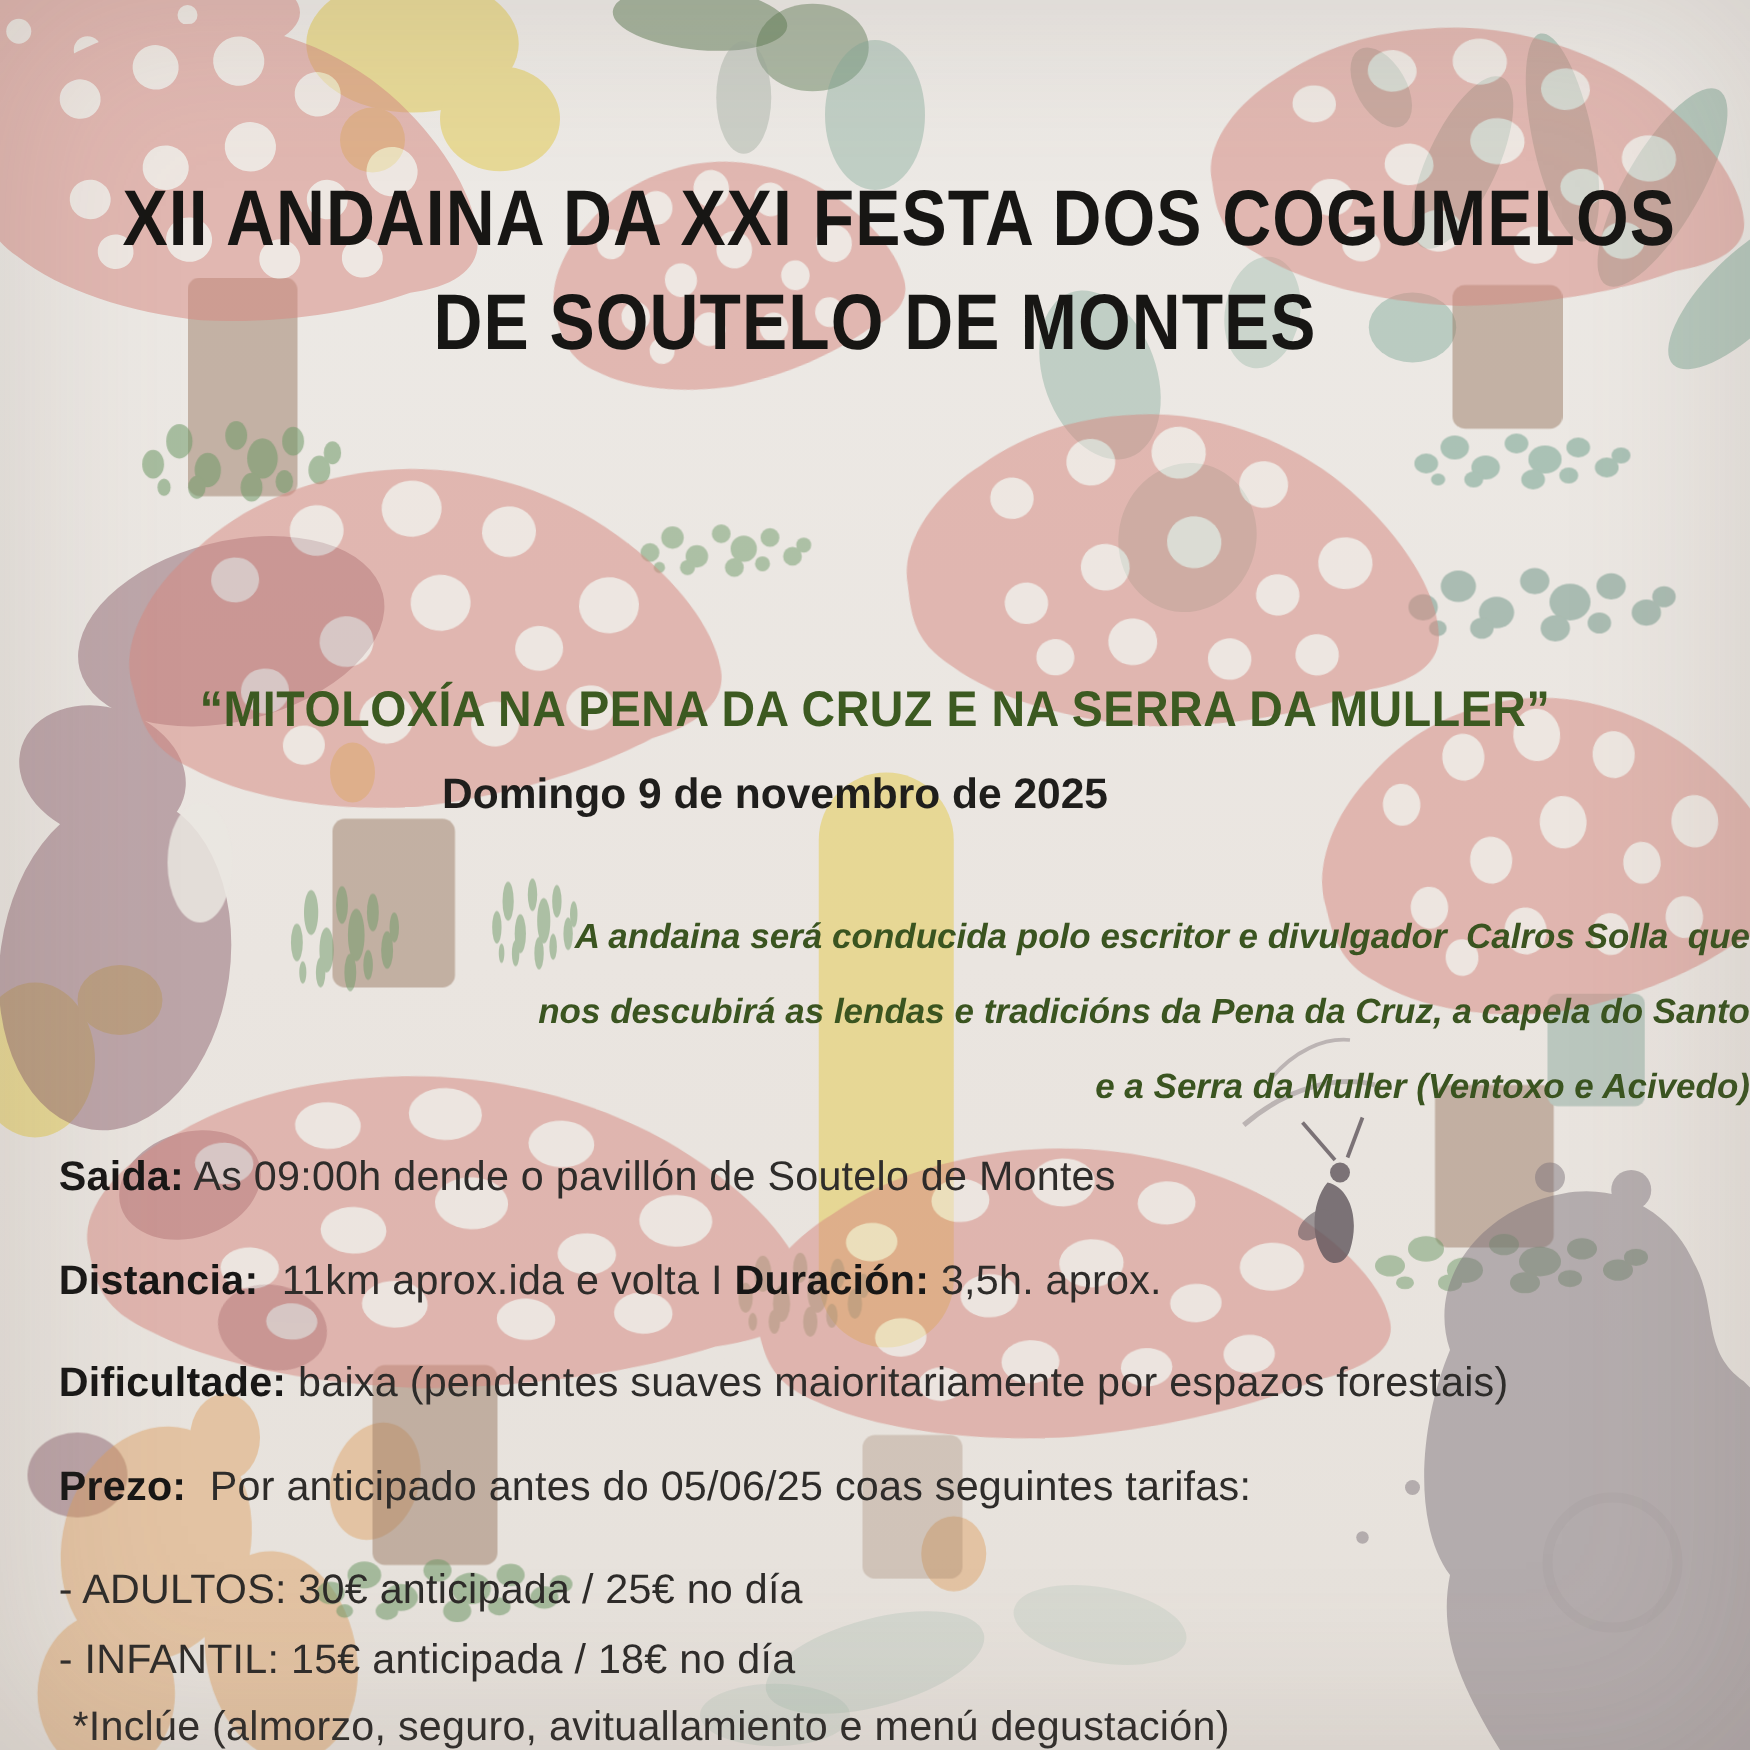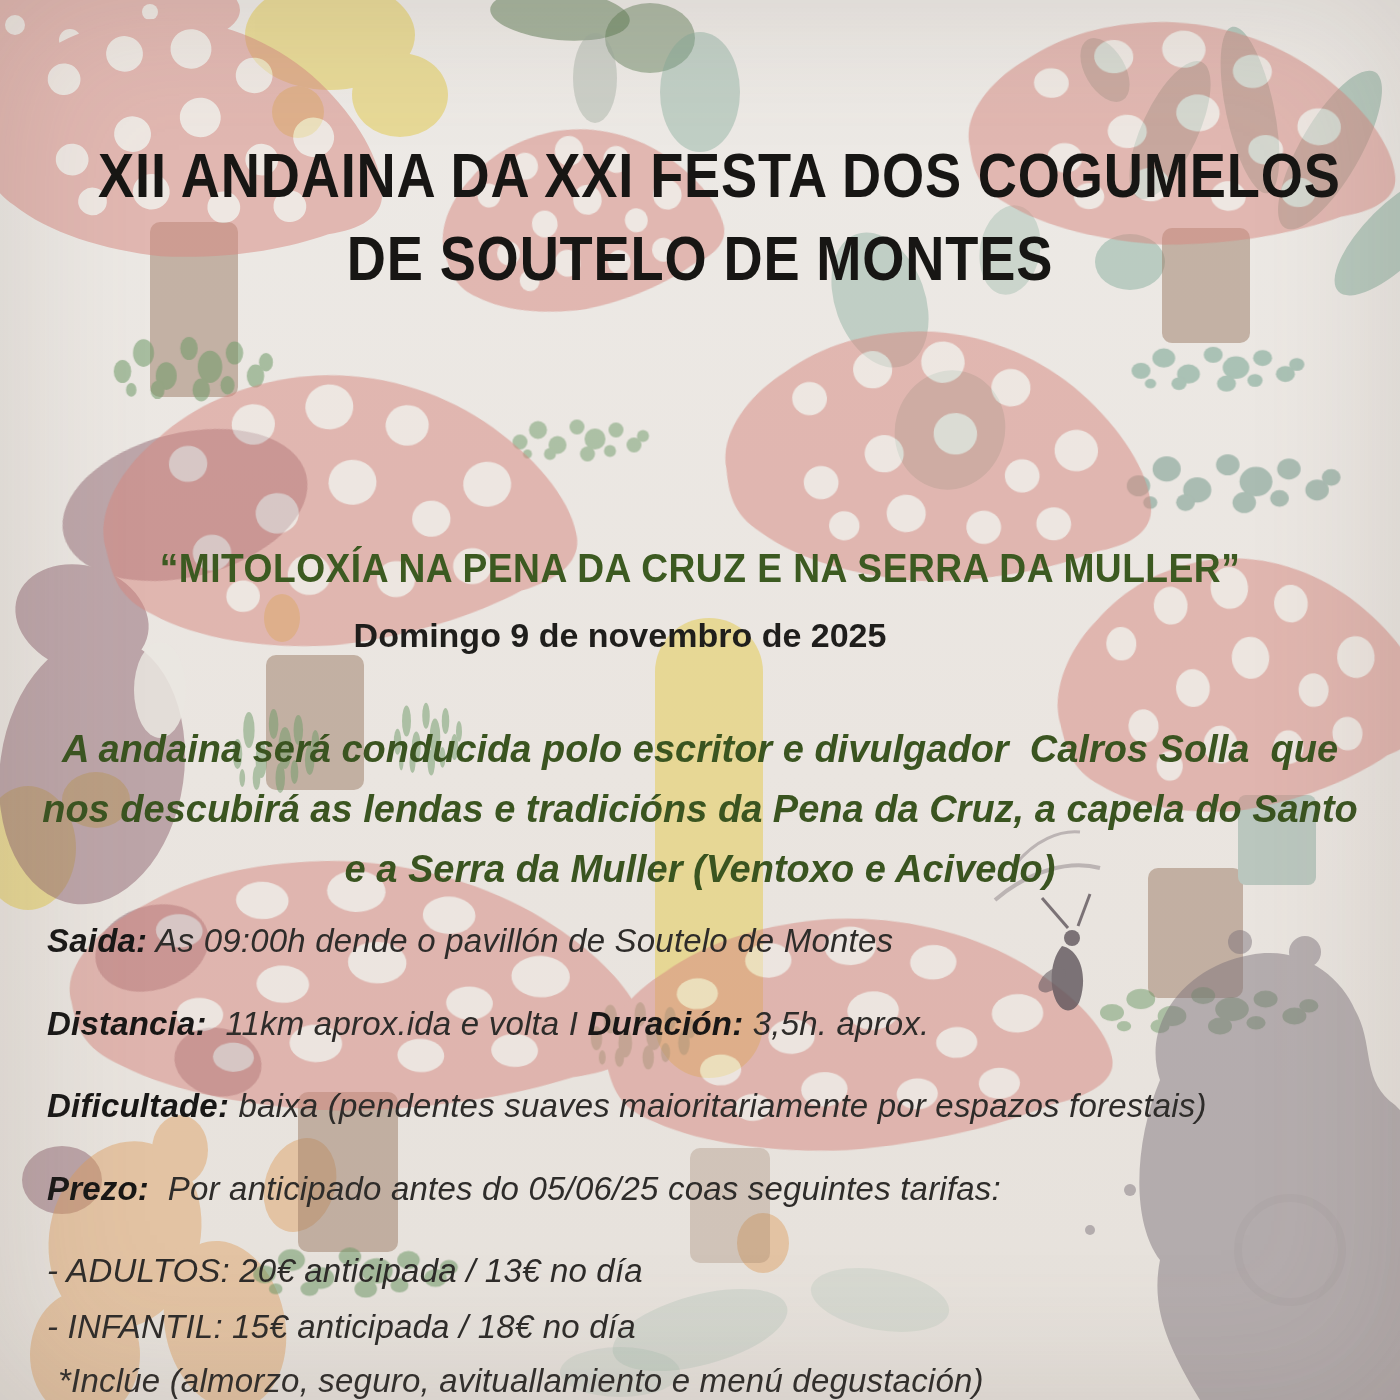--- a/index.html
+++ b/index.html
@@ -26,29 +26,29 @@
   .subtitle {
     position:absolute; top:546px; left:0; width:1400px; text-align:center;
     font-size:40px; font-weight:bold; color:#3c5a21; letter-spacing:.5px;
     transform:scaleX(.93); white-space:pre;
   }
   .date {
     position:absolute; top:616px; left:0; width:1240px; text-align:center;
     font-size:34px; font-weight:bold; color:#1f1e1c; white-space:pre;
   }
   .intro {
-    position:absolute; top:719px; left:0; width:1400px; text-align:center;
+    position:absolute; top:719px; left:0; width:1400px; text-align:right;
     font-style:italic; font-weight:bold; color:#3a5420;
-    font-size:38px; line-height:60px;
+    font-size:28px; line-height:60px;
   }
   .intro-line { white-space:pre; }
 
   .detail, .price {
     position:absolute; left:47px; margin:0; font-size:33px; color:#2e2c2a;
-    white-space:pre; letter-spacing:.2px;font-style:italic;
+    white-space:pre; letter-spacing:.2px;
   }
   .dlabel { font-weight:bold; color:#181716; }
   .d-saida       { top:922px; }
   .d-distancia   { top:1005px; }
   .d-dificultade { top:1087px; }
   .d-prezo       { top:1170px; }
   .p-adultos     { top:1252px; }
   .p-infantil    { top:1308px; }
   .p-note        { top:1362px; left:58px; }
 </style>
@@ -226,18 +226,18 @@
     </div>
 
     <p class="detail d-saida"><span class="dlabel">Saida:</span><span> As 09:00h dende o pavillón de Soutelo de Montes</span></p>
 
     <p class="detail d-distancia"><span class="dlabel">Distancia:</span><span>  11km aprox.ida e volta I </span><span class="dlabel">Duración:</span><span> 3,5h. aprox.</span></p>
 
     <p class="detail d-dificultade"><span class="dlabel">Dificultade:</span><span> baixa (pendentes suaves maioritariamente por espazos forestais)</span></p>
 
     <p class="detail d-prezo"><span class="dlabel">Prezo:</span><span>  Por anticipado antes do 05/06/25 coas seguintes tarifas:</span></p>
 
-    <p class="price p-adultos">- ADULTOS: 20€ anticipada / 13€ no día</p>
+    <p class="price p-adultos">- ADULTOS: 30€ anticipada / 25€ no día</p>
     <p class="price p-infantil">- INFANTIL: 15€ anticipada / 18€ no día</p>
     <p class="price p-note">*Inclúe (almorzo, seguro, avituallamiento e menú degustación)</p>
 
   </div>
 </div>
 
 </body></html>

